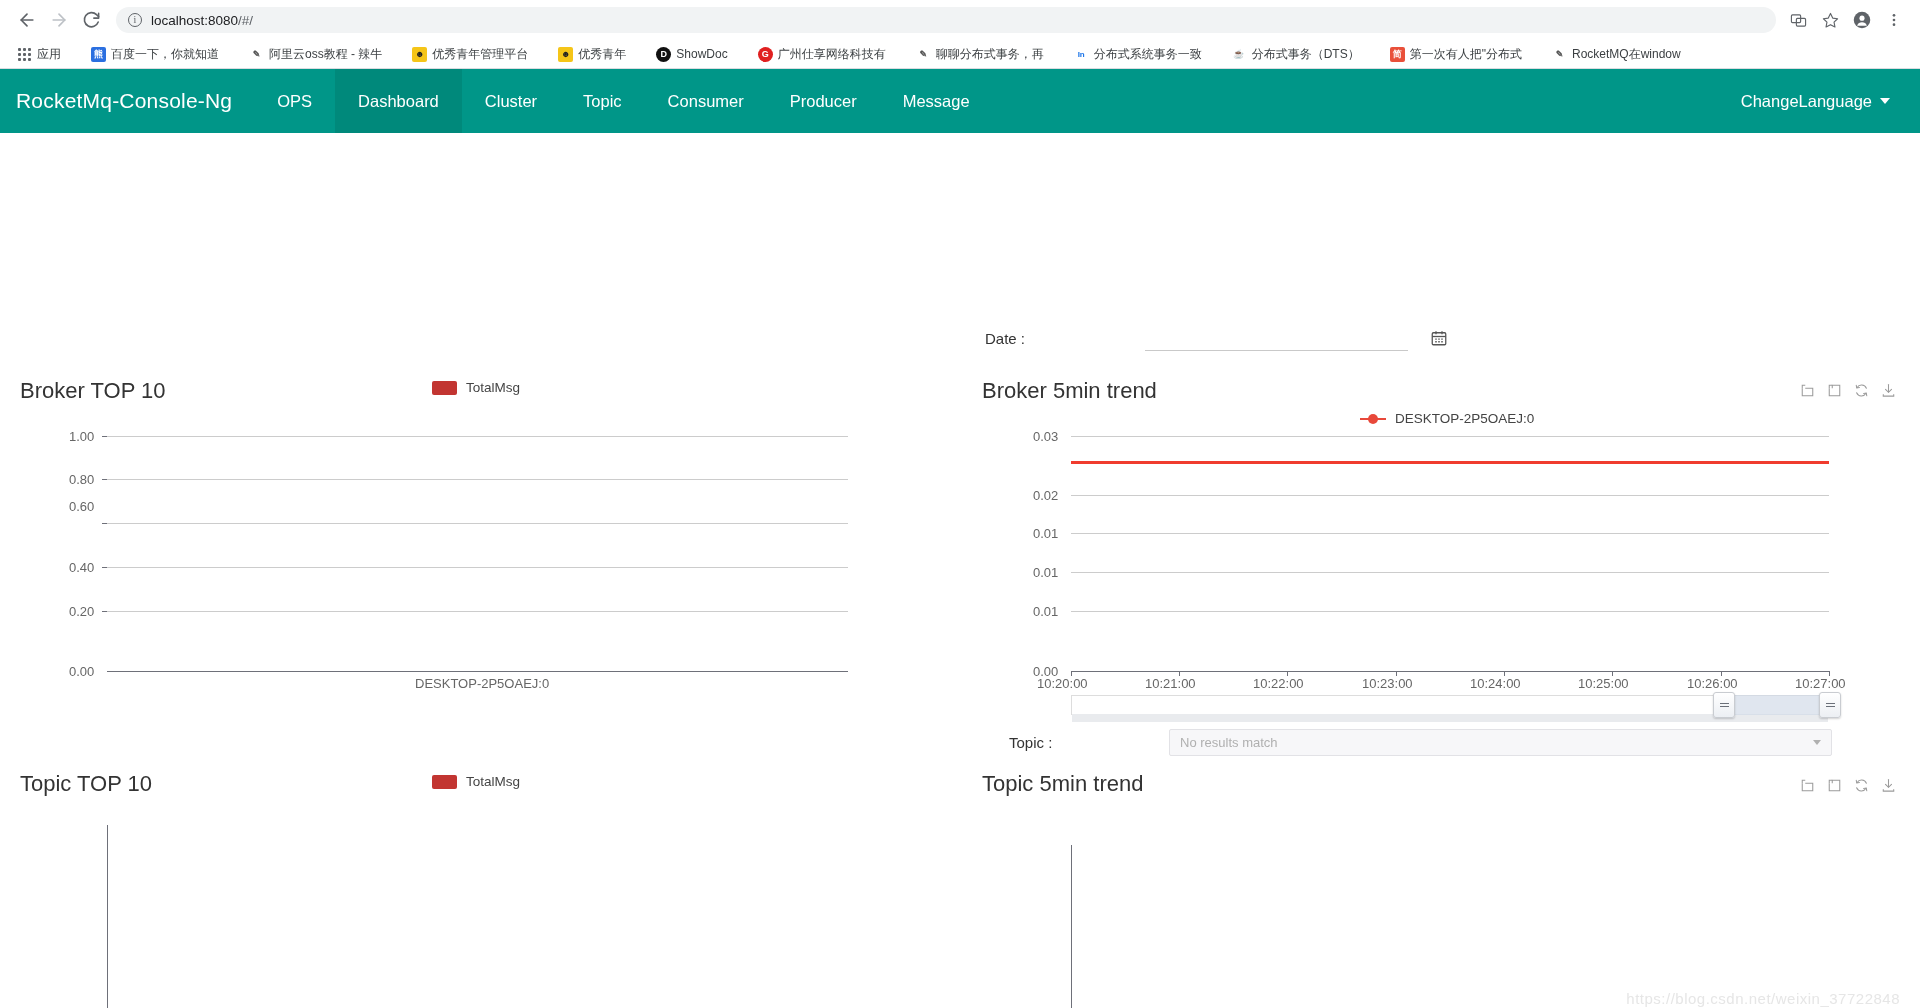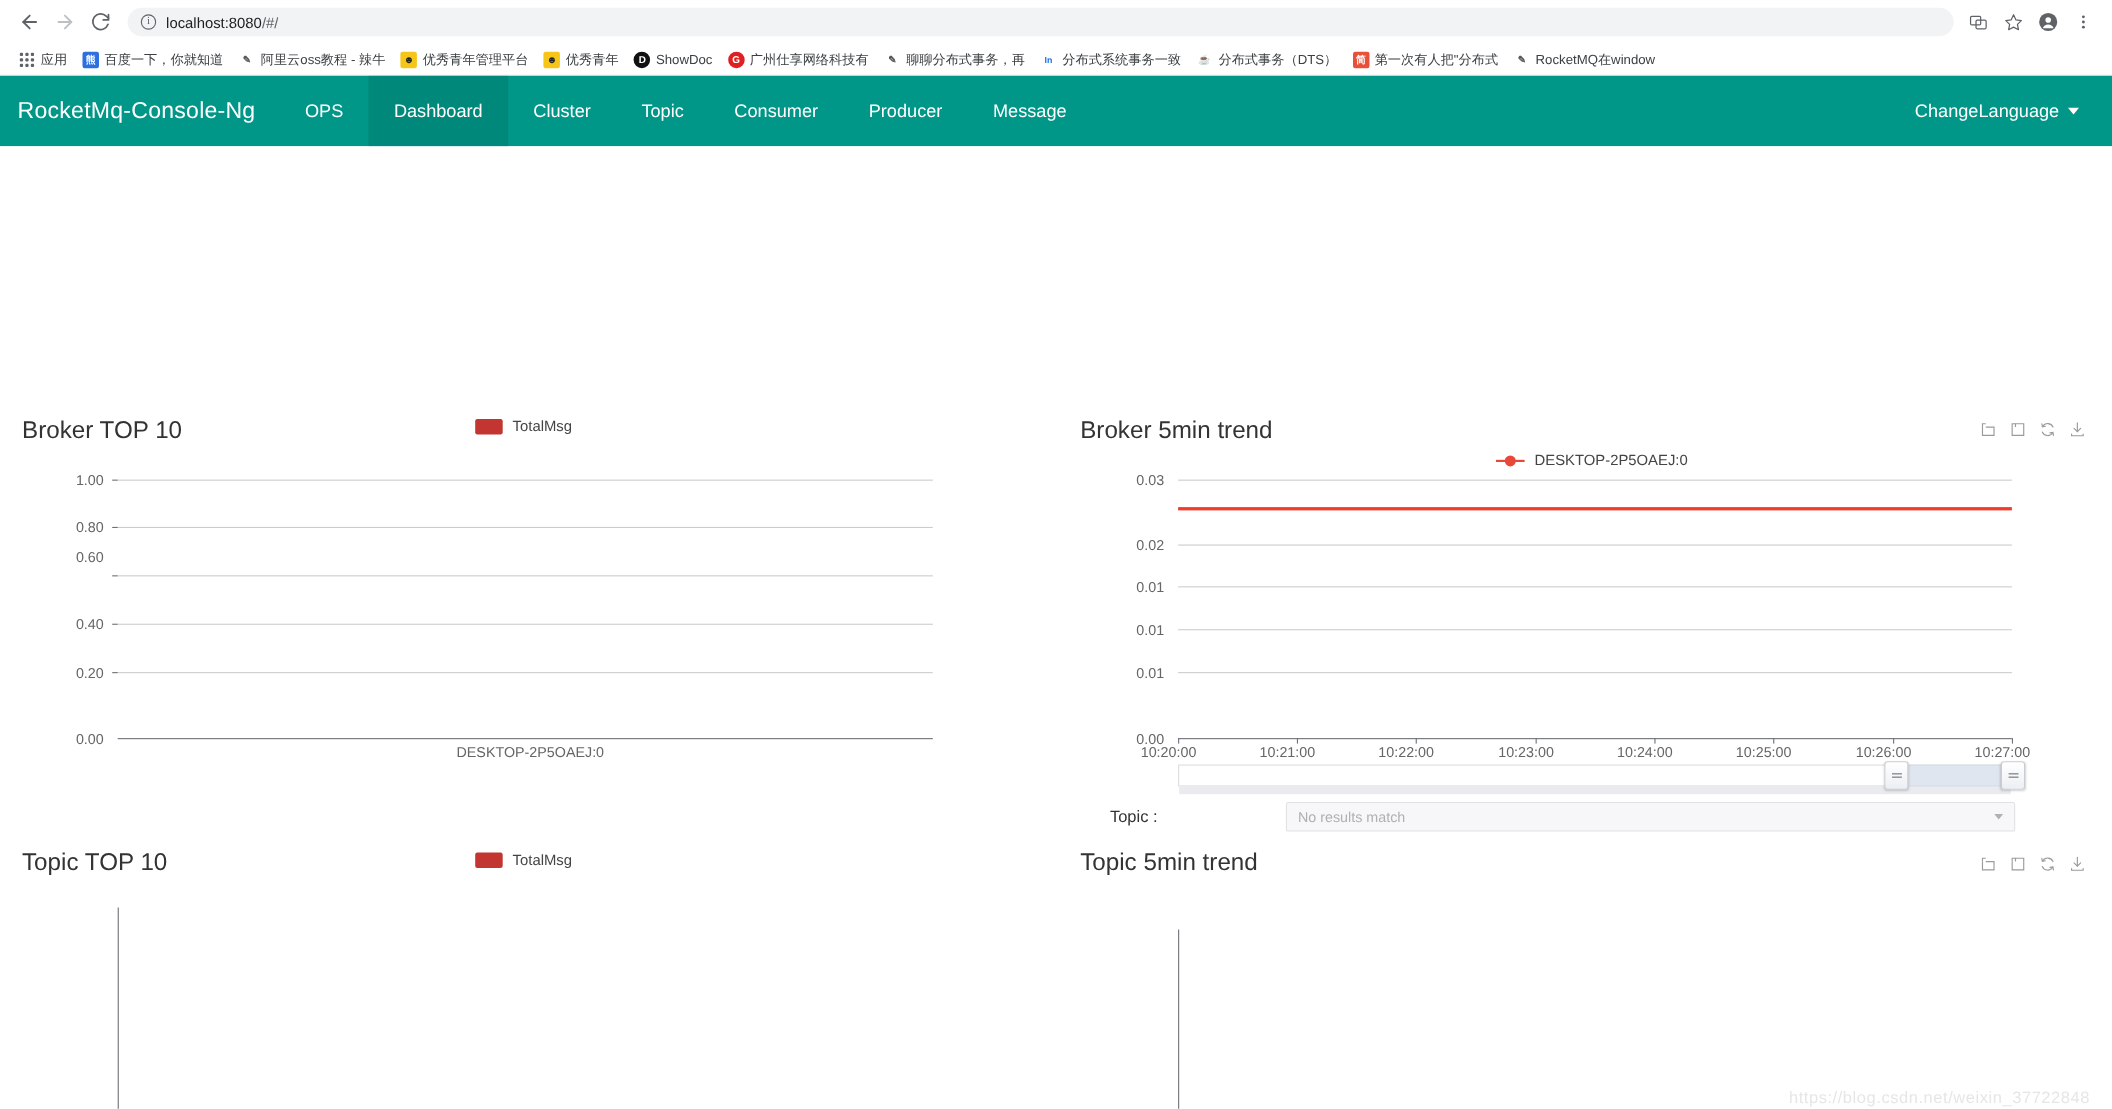--- a/index.html
+++ b/index.html
@@ -75,21 +75,21 @@
     color: #5f6368;
     flex: 0 0 auto;
   }
 
   
   .bookmarks-row {
     display: flex;
     align-items: center;
     height: 28px;
     padding: 0 10px;
-    gap: 0px;
+    gap: 16px;
     overflow: hidden;
     white-space: nowrap;
   }
   .bm {
     display: flex;
     align-items: center;
     gap: 5px;
     padding: 2px 7px;
     border-radius: 4px;
     font-size: 12px;
@@ -467,20 +467,38 @@
   </div>
   <div class="nav-spacer"></div>
   <div class="nav-right">
     <span>ChangeLanguage</span>
     <span class="caret-down"></span>
   </div>
 </div>
 
 <div class="content">
 
+  <div class="date-row">
+    <div class="date-label">Date :</div>
+    <input class="date-input" type="text" value="" style="">
+    <span class="cal-icon">
+      <svg width="18" height="18" viewBox="0 0 24 24" fill="none" stroke="#555" stroke-width="1.7">
+          <rect x="3" y="5" width="18" height="16" rx="1.5"></rect>
+          <line x1="3" y1="10" x2="21" y2="10"></line>
+          <line x1="8" y1="3" x2="8" y2="7"></line>
+          <line x1="16" y1="3" x2="16" y2="7"></line>
+          <line x1="7" y1="13.5" x2="9" y2="13.5"></line>
+          <line x1="11" y1="13.5" x2="13" y2="13.5"></line>
+          <line x1="15" y1="13.5" x2="17" y2="13.5"></line>
+          <line x1="7" y1="17" x2="9" y2="17"></line>
+          <line x1="11" y1="17" x2="13" y2="17"></line>
+          <line x1="15" y1="17" x2="17" y2="17"></line>
+        </svg>
+    </span>
+  </div>
 
   <div style="position:absolute;left:20px;top:245px;" class="panel-title">Broker TOP 10</div>
 
   <div style="position:absolute;left:432px;top:247px;" class="legend-bar">
     <span class="legend-swatch"></span>
     <span>TotalMsg</span>
   </div>
 
   <div class="axis-label" style="left:69px;top:296px;">1.00</div>
   <div class="axis-label" style="left:69px;top:339px;">0.80</div>

